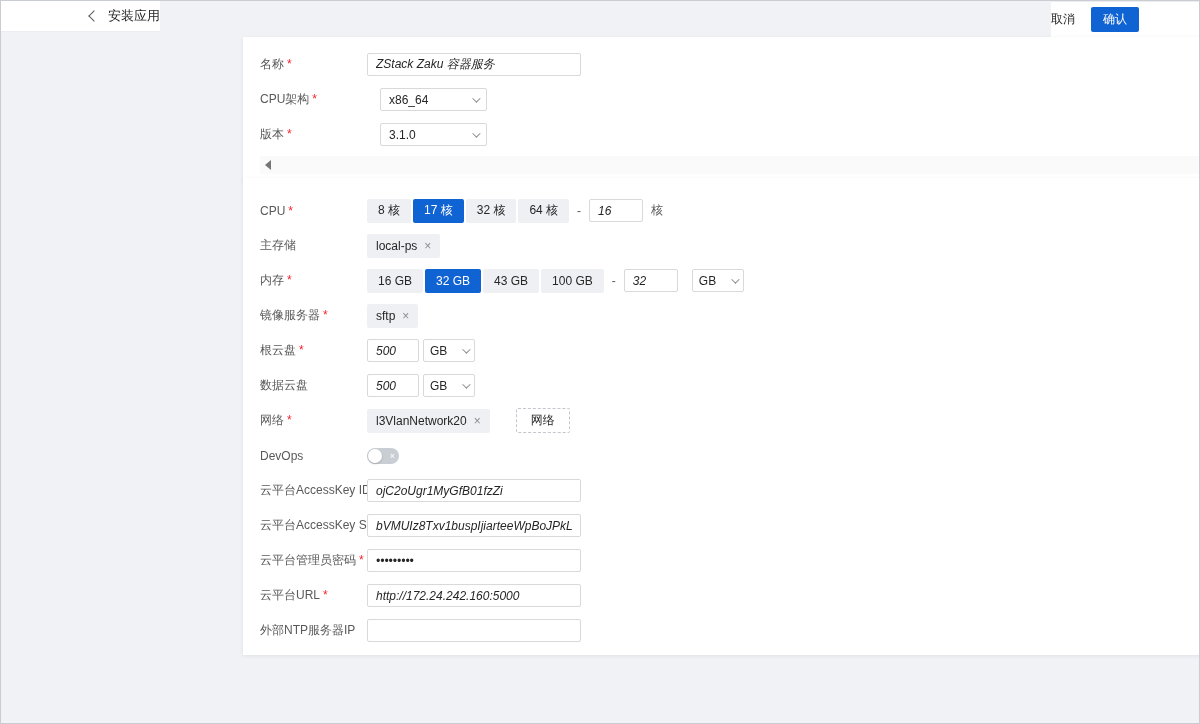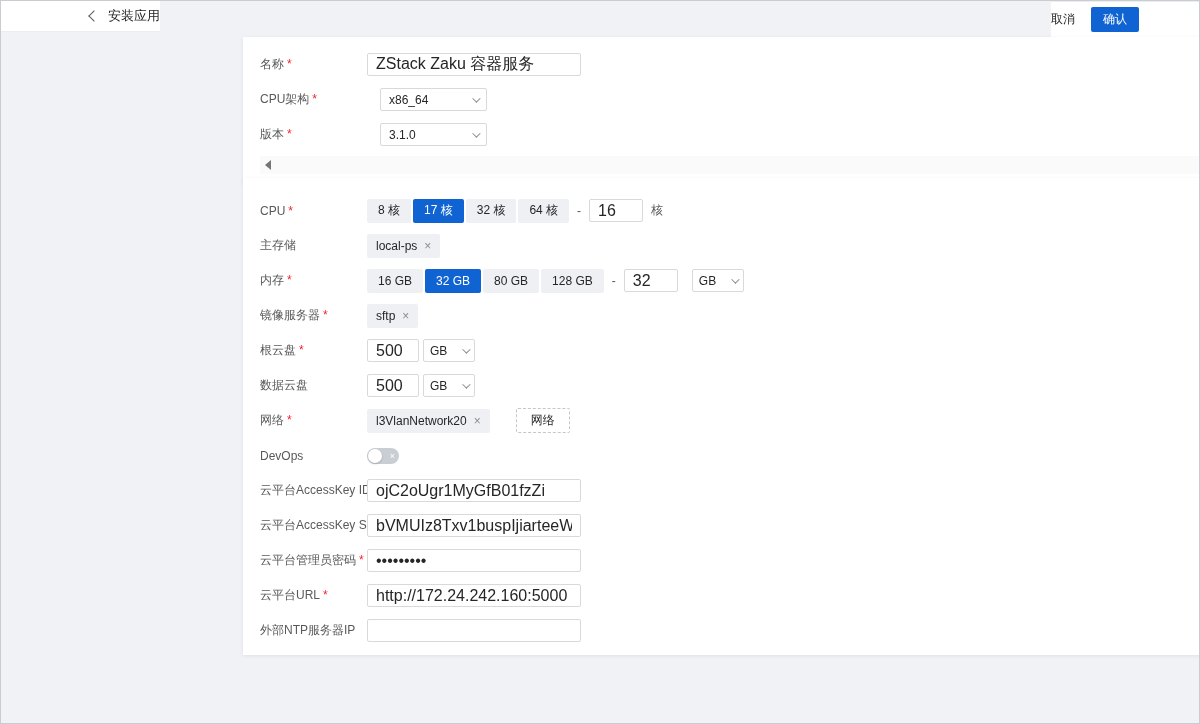--- a/index.html
+++ b/index.html
@@ -33,22 +33,23 @@
 
   .form-row{ display:flex; align-items:center; height:35px; padding-left:17px; }
   .f-label{
     width:107px; flex:0 0 107px; color:#595959;
     white-space:nowrap; overflow:hidden;
   }
   .req{ color:#f5222d; margin-left:3px; }
 
   .txt-input{
     height:23px; width:214px; border:1px solid #d9d9d9; border-radius:2px;
-    padding:0 8px; font-size:16px; color:#262626; background:#fff; outline:none;
+    padding:0 8px; font-size:12px; color:#262626; background:#fff; outline:none;
     font-family:"Liberation Sans","DejaVu Sans",sans-serif;
+    font-style:italic;
   }
   .txt-input.small{ width:54px; }
   .txt-input.w52{ width:52px; }
 
   .select-box{
     height:23px; border:1px solid #d9d9d9; border-radius:2px; background:#fff;
     display:inline-flex; align-items:center; justify-content:space-between;
     padding:0 8px; cursor:pointer; color:#262626;margin-left:13px;
   }
   .select-box.w107{ width:107px; }
@@ -189,22 +190,22 @@
           <span>local-ps</span>
           <span class="close-x">×</span>
         </span>
       </div>
 
       <div class="form-row">
         <span class="f-label"><span>内存</span><span class="req">*</span></span>
         <span class="seg-group">
           <button class="seg-btn">16 GB</button>
           <button class="seg-btn selected">32 GB</button>
-          <button class="seg-btn">80 GB</button>
-          <button class="seg-btn">128 GB</button>
+          <button class="seg-btn">43 GB</button>
+          <button class="seg-btn">100 GB</button>
         </span>
         <span class="dash-sep">-</span>
         <input class="txt-input small" type="text" value="32" style="">
         <span class="select-box w52" style="margin-left:14px;">
           <span>GB</span>
           <span class="chev"></span>
         </span>
       </div>
 
       <div class="form-row">

